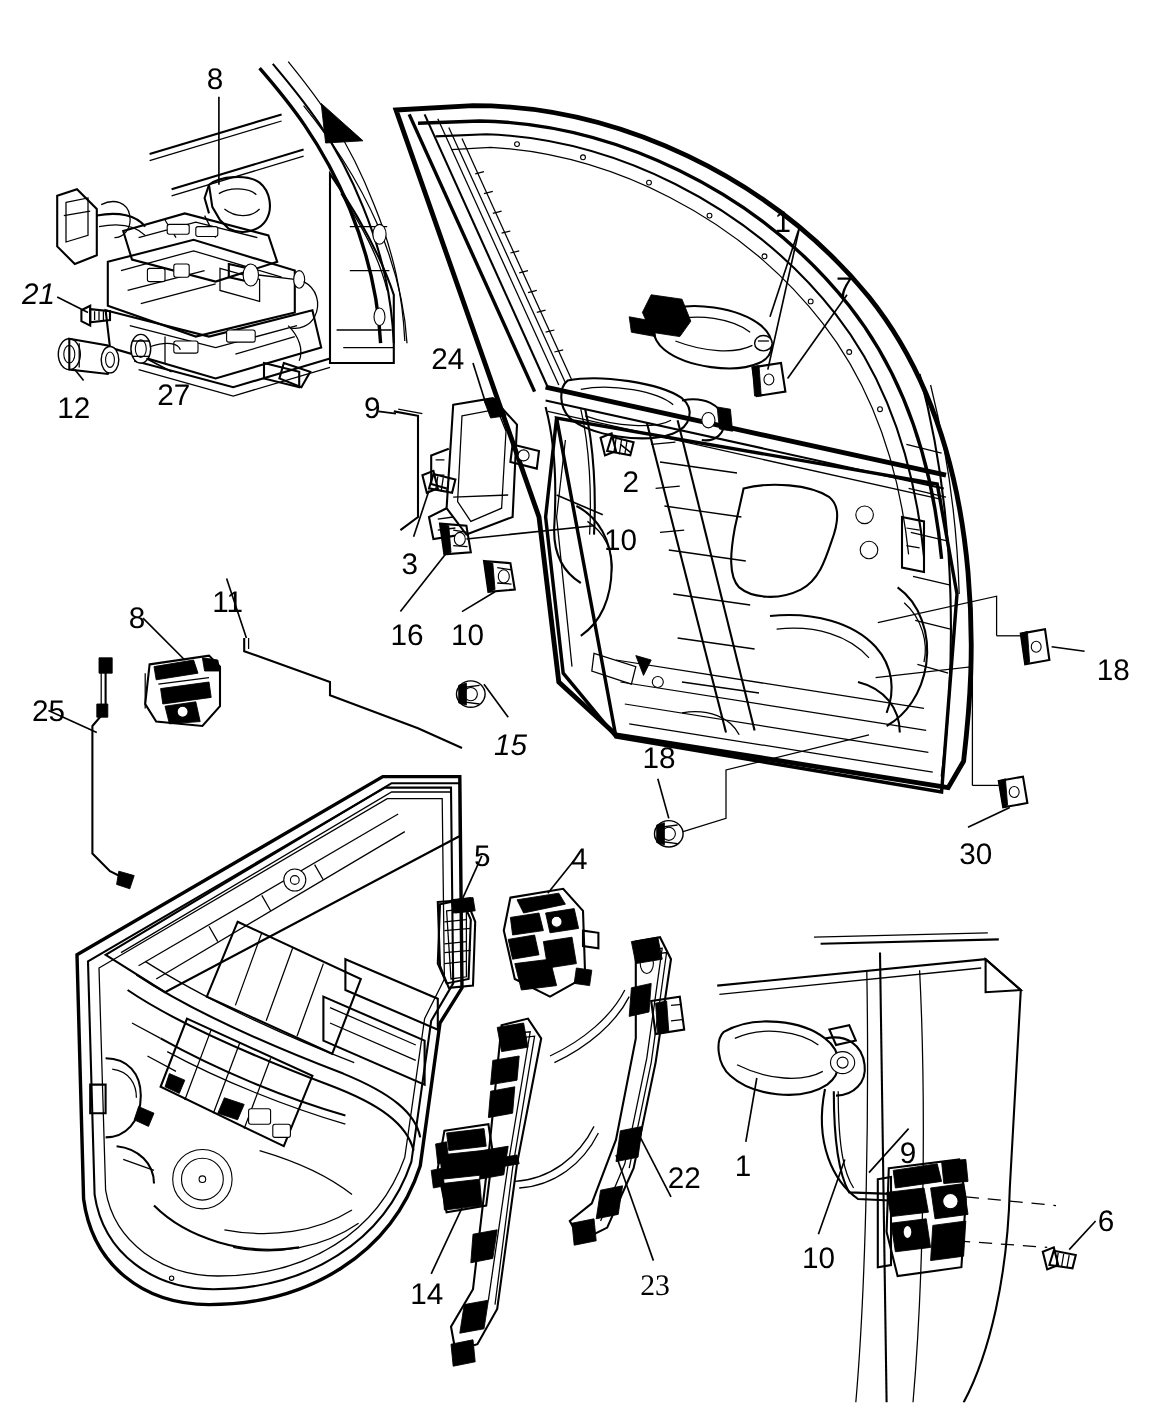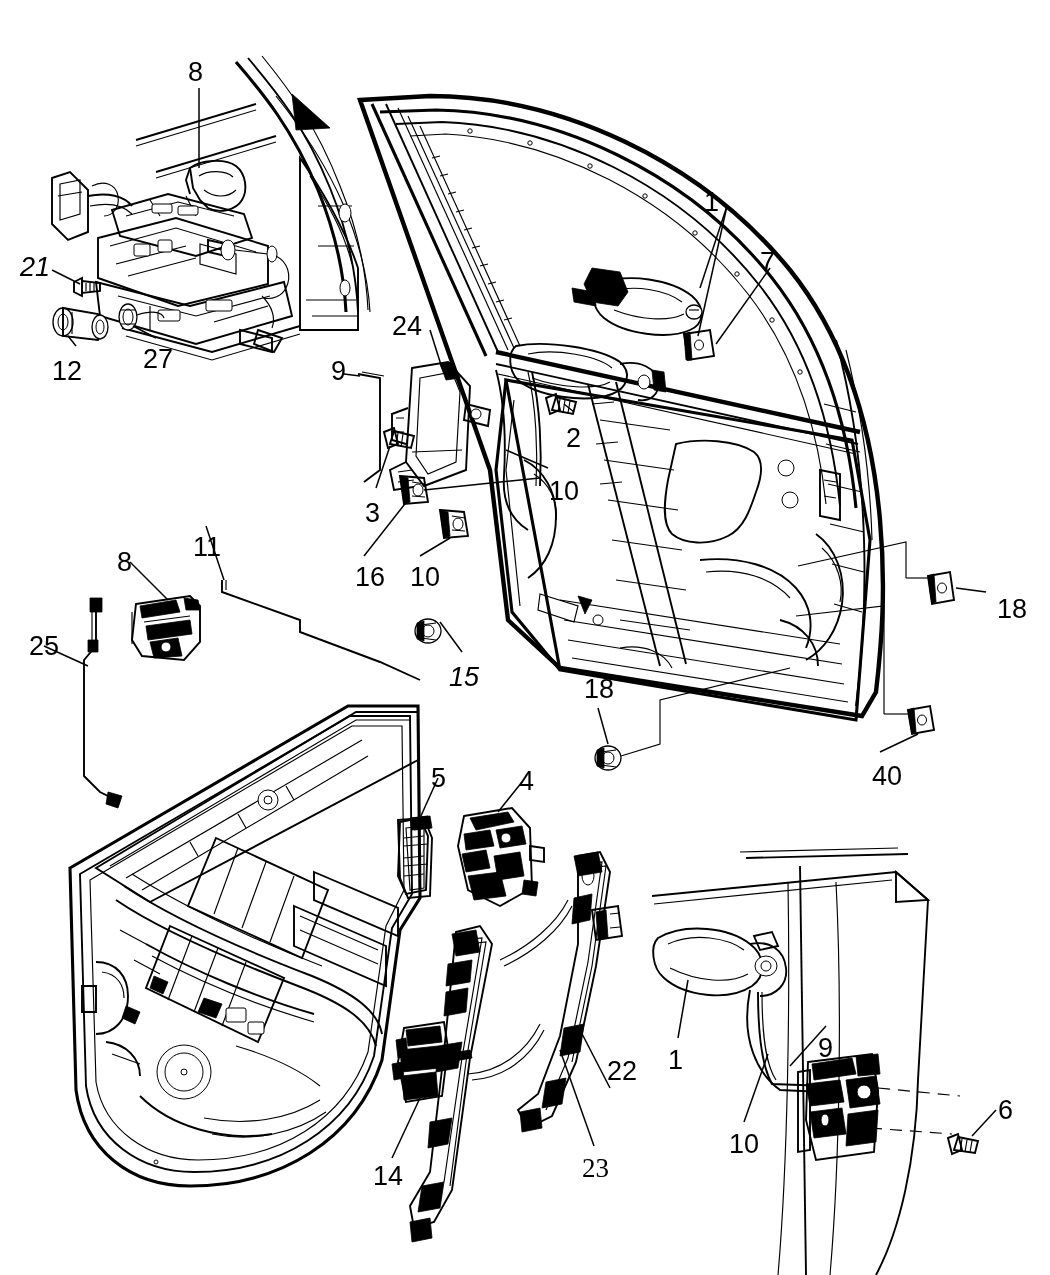--- a/index.html
+++ b/index.html
@@ -569,21 +569,21 @@
   <div class="callout-label" style="left:365px;top:500px;">3</div>
   <div class="callout-label" style="left:549px;top:478px;">10</div>
   <div class="callout-label" style="left:355px;top:564px;">16</div>
   <div class="callout-label" style="left:410px;top:564px;">10</div>
   <div class="callout-label" style="left:193px;top:534px;">11</div>
   <div class="callout-label" style="left:117px;top:549px;">8</div>
   <div class="callout-label" style="left:29px;top:633px;">25</div>
   <div class="callout-label" style="left:449px;top:664px;font-style:italic;">15</div>
   <div class="callout-label" style="left:584px;top:656px;margin-top:20px;">18</div>
   <div class="callout-label" style="left:997px;top:596px;">18</div>
-  <div class="callout-label" style="left:872px;top:763px;">40</div>
+  <div class="callout-label" style="left:872px;top:763px;">30</div>
   <div class="callout-label" style="left:431px;top:765px;">5</div>
   <div class="callout-label" style="left:519px;top:768px;">4</div>
   <div class="callout-label" style="left:373px;top:1163px;">14</div>
   <div class="callout-label" style="left:607px;top:1058px;">22</div>
   <div class="callout-label" style="left:582px;top:1155px;font-family:Liberation Serif, serif;">23</div>
   <div class="callout-label" style="left:668px;top:1047px;">1</div>
   <div class="callout-label" style="left:818px;top:1035px;">9</div>
   <div class="callout-label" style="left:729px;top:1131px;">10</div>
   <div class="callout-label" style="left:998px;top:1097px;">6</div>
 

